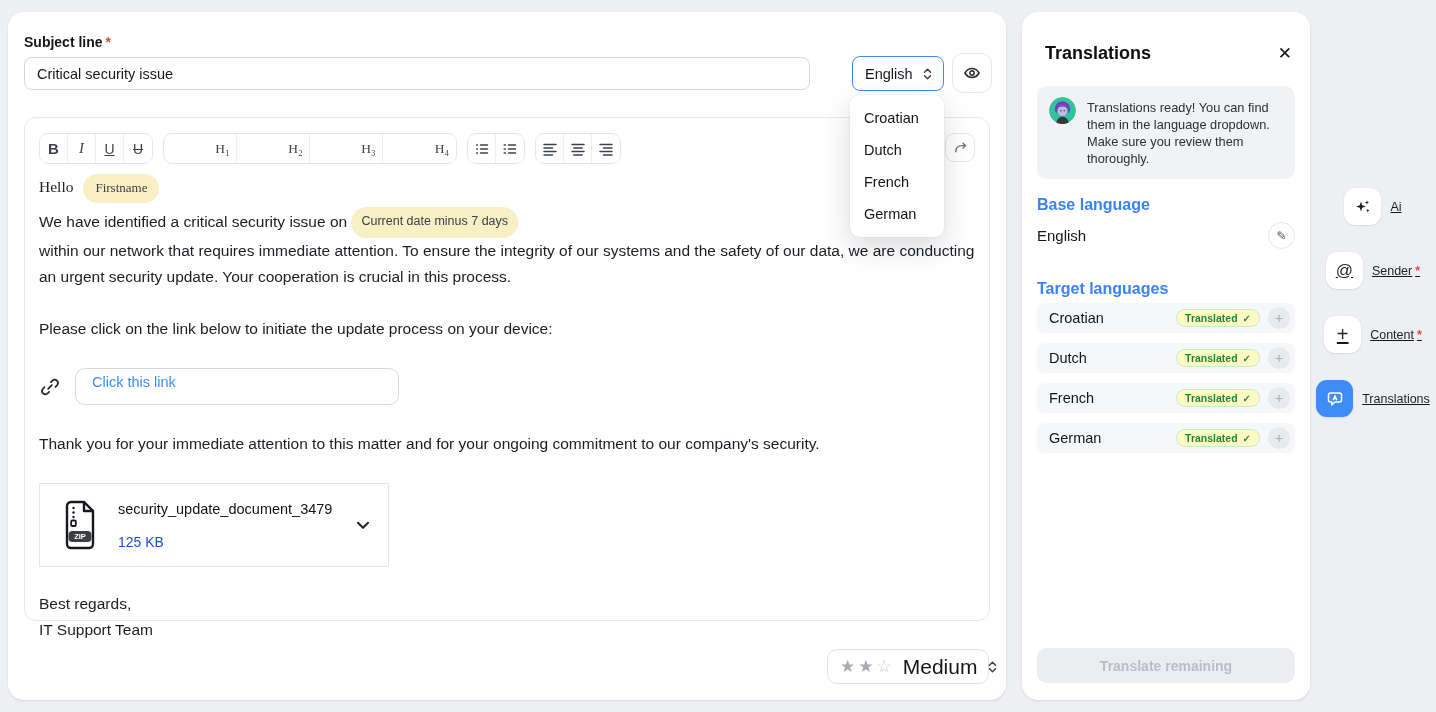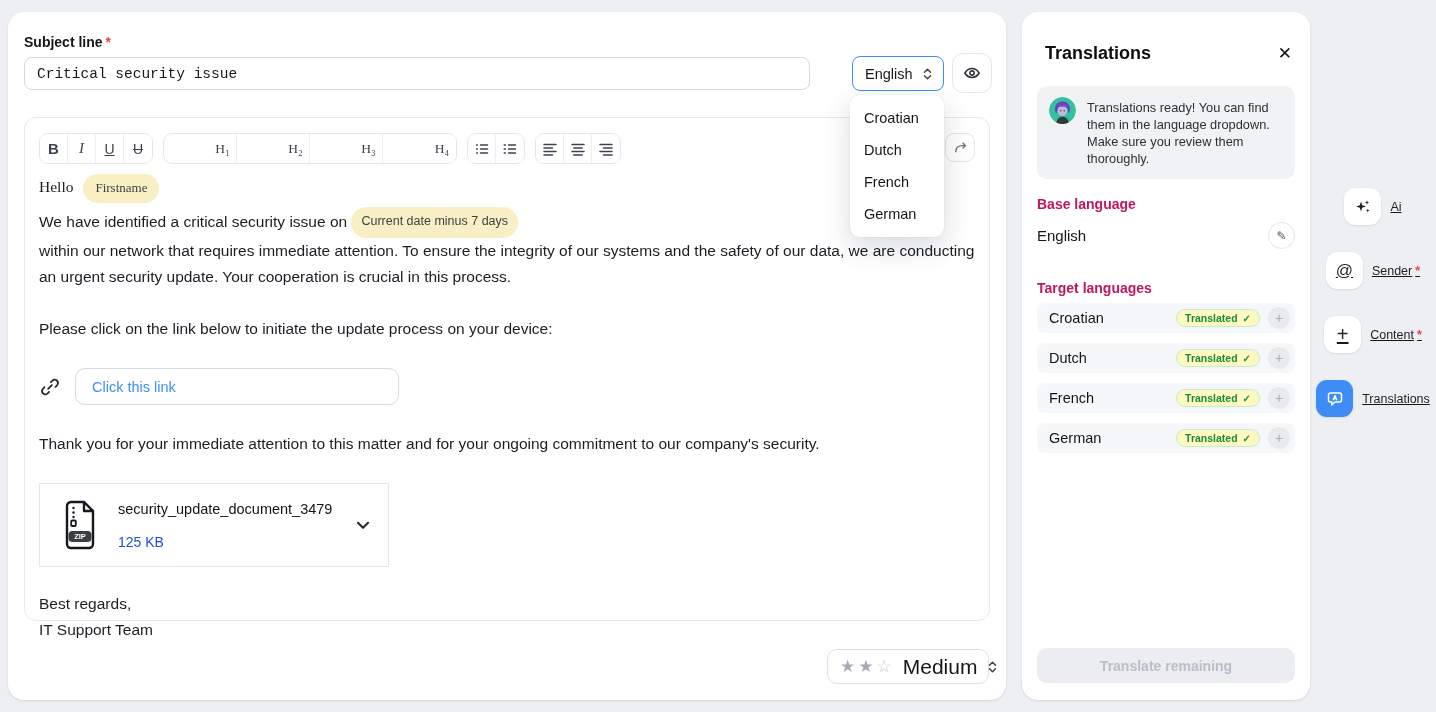--- a/index.html
+++ b/index.html
@@ -9,21 +9,21 @@
   .card { position:absolute; background:#fff; border-radius:16px;
     box-shadow:0 1px 3px rgba(16,24,40,.07), 0 1px 2px rgba(16,24,40,.04); }
   #left-card  { left:8px;  top:12px; width:998px; height:688px; }
   #right-card { left:1022px; top:12px; width:288px; height:688px; }
 
   
   .subject-label { position:absolute; left:16px; top:22px; font-size:14px; font-weight:700; color:#14161a; }
   .req { color:#e5484d; font-weight:700; margin-left:3px; }
   .subject-input { position:absolute; left:16px; top:45px; width:786px; height:33px;
     border:1px solid #d4d8de; border-radius:8px; padding:0 12px; font-size:14.5px;
-    font-family:Liberation Mono, monospace; color:#16181d; background:#fff; }
+    font-family:Liberation Sans, sans-serif; color:#16181d; background:#fff; }
 
   .lang-select { position:absolute; left:844px; top:44px; width:92px; height:35px;
     border:1.5px solid #3e8df7; border-radius:8px; background:#fff; display:flex;
     align-items:center; justify-content:space-between; padding:0 9px 0 12px;
     font-size:14.5px; cursor:pointer; }
   .icon-btn { position:absolute; width:40px; height:40px; border:1px solid #e4e7ec;
     border-radius:11px; background:#fff; display:flex; align-items:center;
     justify-content:center; cursor:pointer; }
   #preview-btn { left:944px; top:41px; }
 
@@ -54,21 +54,21 @@
   .body-text { position:absolute; left:14px; top:56px; width:938px; font-size:15.5px;
     line-height:26px; color:#1b1e24; }
   .tag { display:inline-block; background:#f8efc4; border-radius:999px; padding:1px 12px 2px;
     font-size:13px; color:#3c3f45; vertical-align:middle; }
   .tag.small { font-size:12.5px; padding:1px 10px 4px; }
   .para { margin-bottom:26px; }
   .greeting { margin-bottom:4px;font-family:Liberation Serif, serif; }
   .greeting .tag { margin-left:10px; }
   .link-row { display:flex; align-items:center; gap:14px; margin:10px 0 26px; }
   .link-box { width:324px; height:37px; border:1px solid #d6dbe2; border-radius:10px;
-    display:flex; align-items:center; padding-left:16px; cursor:pointer; }
+    display:flex; padding-left:16px; cursor:pointer; }
   .link-text { color:#3e8df7; font-size:14.5px; }
 
   .attach-card { width:350px; height:84px; border:1px solid #e3e6ea; background:#fff;
     display:flex; align-items:center; gap:18px; padding:0 16px 0 20px; margin:4px 0 24px; cursor:pointer; }
   .attach-meta { display:flex; flex-direction:column; gap:7px; }
   .attach-name { font-size:14.5px; color:#121418; }
   .attach-size { font-size:14px; color:#1d4ed8; }
   .attach-chevron { margin-left:auto; cursor:pointer; }
 
   .signoff { line-height:26px; }
@@ -82,21 +82,21 @@
   .star.empty  { color:#c6cad2; }
   .priority-label { font-size:21px; color:#14161a; margin:0 6px 0 8px; }
 
   
   .panel-title { position:absolute; left:23px; top:31px; font-size:18px; font-weight:800; color:#0d0f12; }
   .panel-close { position:absolute; right:18px; top:31px; font-size:17px; color:#14161a; cursor:pointer; }
   .notice { position:absolute; left:15px; top:74px; width:258px; background:#f1f2f4;
     border-radius:10px; padding:11px 12px 12px; display:flex; gap:11px; }
   .avatar { width:27px; height:27px; border-radius:50%; flex:0 0 27px; overflow:hidden; }
   .notice-text { font-size:12.8px; line-height:17px; color:#2c3036; padding-top:2px; }
-  .section-label { position:absolute; left:15px; font-size:14px; font-weight:700; color:#be185d; }
+  .section-label { position:absolute; left:15px; font-size:16px; font-weight:700; color:#3b82f6; }
   #base-label { top:184px; }
   .base-row { position:absolute; left:15px; top:210px; width:258px; display:flex;
     align-items:center; justify-content:space-between; }
   .base-lang { font-size:15px; color:#14161a; }
   .edit-btn { width:27px; height:27px; border-radius:50%; border:1px solid #e3e6ea;
     background:#fff; display:flex; align-items:center; justify-content:center;
     font-size:12px; color:#4b5058; cursor:pointer; }
   #target-label { top:268px; }
   .target-list { position:absolute; left:15px; top:291px; width:258px; display:flex;
     flex-direction:column; gap:10px; }

